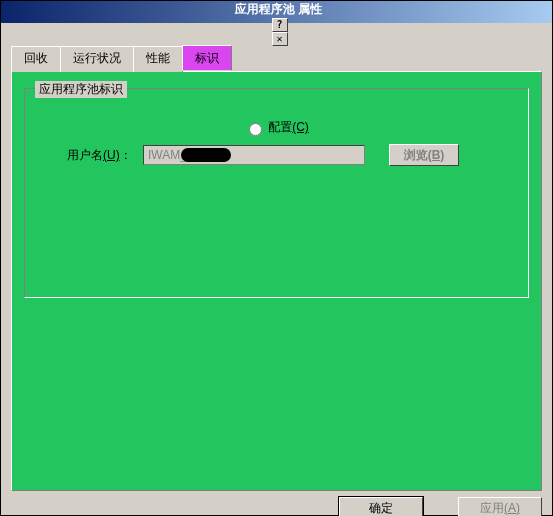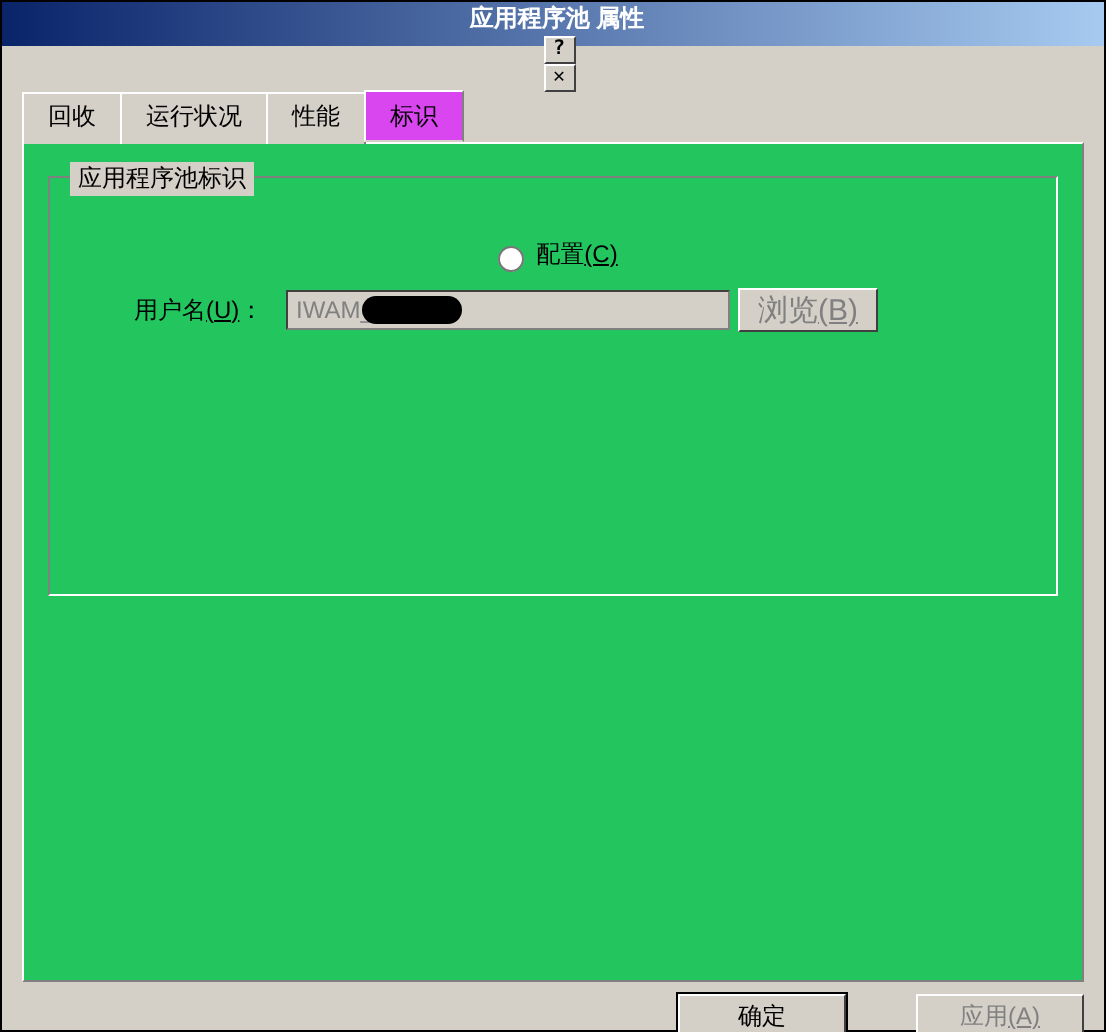--- a/index.html
+++ b/index.html
@@ -164,30 +164,31 @@
   .redacted {
     display: inline-block;
     width: 50px;
     height: 14px;
     background: #000;
     border-radius: 8px;
     vertical-align: middle;
     margin-left: -2px;
   }
   .browse-btn {
-    margin-left: 4px;
+    margin-left: 24px;
     width: 70px;
     height: 22px;
     border: 1px solid #fff;
     border-right-color:#404040;
     border-bottom-color:#404040;
     background: #d4d0c8;
     color: #808080;
     font-family: inherit;
-    font-size: 15px;
+    font-size: 12px;
+    font-weight: bold;
   }
   
   .button-bar {
     display: flex;
     justify-content: flex-end;
     padding: 6px 10px 8px 0;
     gap: 8px;
   }
   .btn {
     width: 84px;

